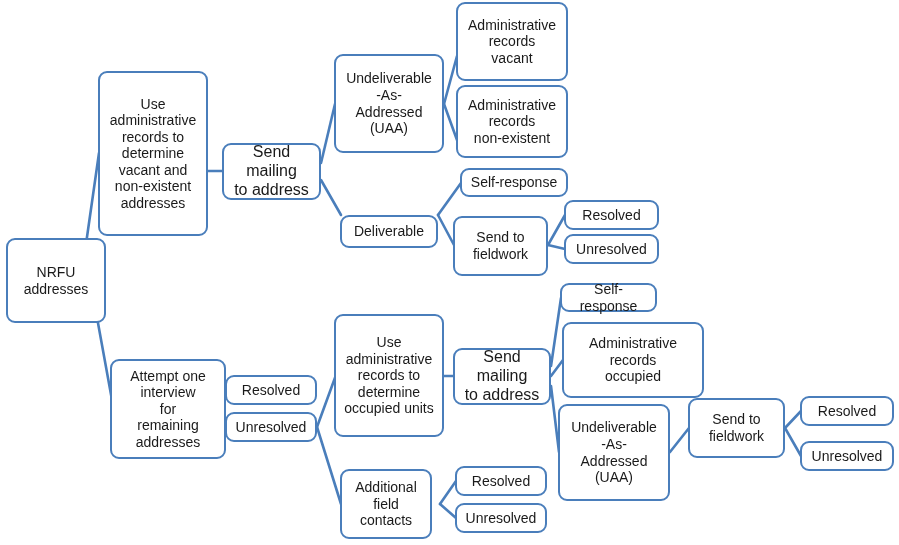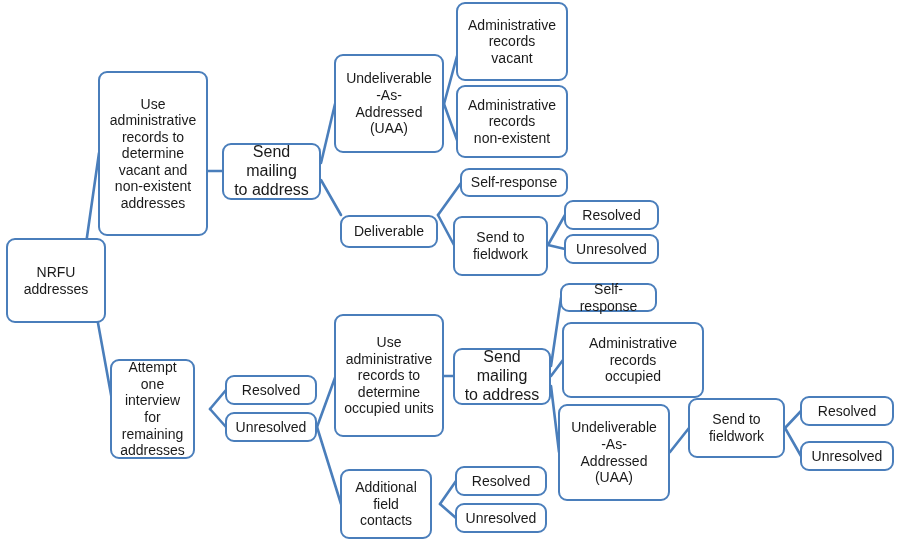--- a/index.html
+++ b/index.html
@@ -121,21 +121,21 @@
       <div class="node" style="left: 453px; top: 216px; width: 95px; height: 60px; border-color: rgb(74, 126, 187); background: rgb(255, 255, 255); color: rgb(26, 26, 26);">
         <span class="lbl">Send to
 fieldwork</span>
       </div>
       <div class="node" style="left: 564px; top: 200px; width: 95px; height: 30px; border-color: rgb(74, 126, 187); background: rgb(255, 255, 255); color: rgb(26, 26, 26);">
         <span class="lbl">Resolved</span>
       </div>
       <div class="node" style="left: 564px; top: 234px; width: 95px; height: 30px; border-color: rgb(74, 126, 187); background: rgb(255, 255, 255); color: rgb(26, 26, 26);">
         <span class="lbl">Unresolved</span>
       </div>
-      <div class="node" style="left: 110px; top: 359px; width: 85px; height: 100px; border-color: rgb(74, 126, 187); background: rgb(255, 255, 255); color: rgb(26, 26, 26);">
+      <div class="node" style="left: 110px; top: 359px; width: 116px; height: 100px; border-color: rgb(74, 126, 187); background: rgb(255, 255, 255); color: rgb(26, 26, 26);">
         <span class="lbl">Attempt one
 interview
 for
 remaining
 addresses</span>
       </div>
       <div class="node" style="left: 225px; top: 375px; width: 92px; height: 30px; border-color: rgb(74, 126, 187); background: rgb(255, 255, 255); color: rgb(26, 26, 26);">
         <span class="lbl">Resolved</span>
       </div>
       <div class="node" style="left: 225px; top: 412px; width: 92px; height: 30px; border-color: rgb(74, 126, 187); background: rgb(255, 255, 255); color: rgb(26, 26, 26);">

